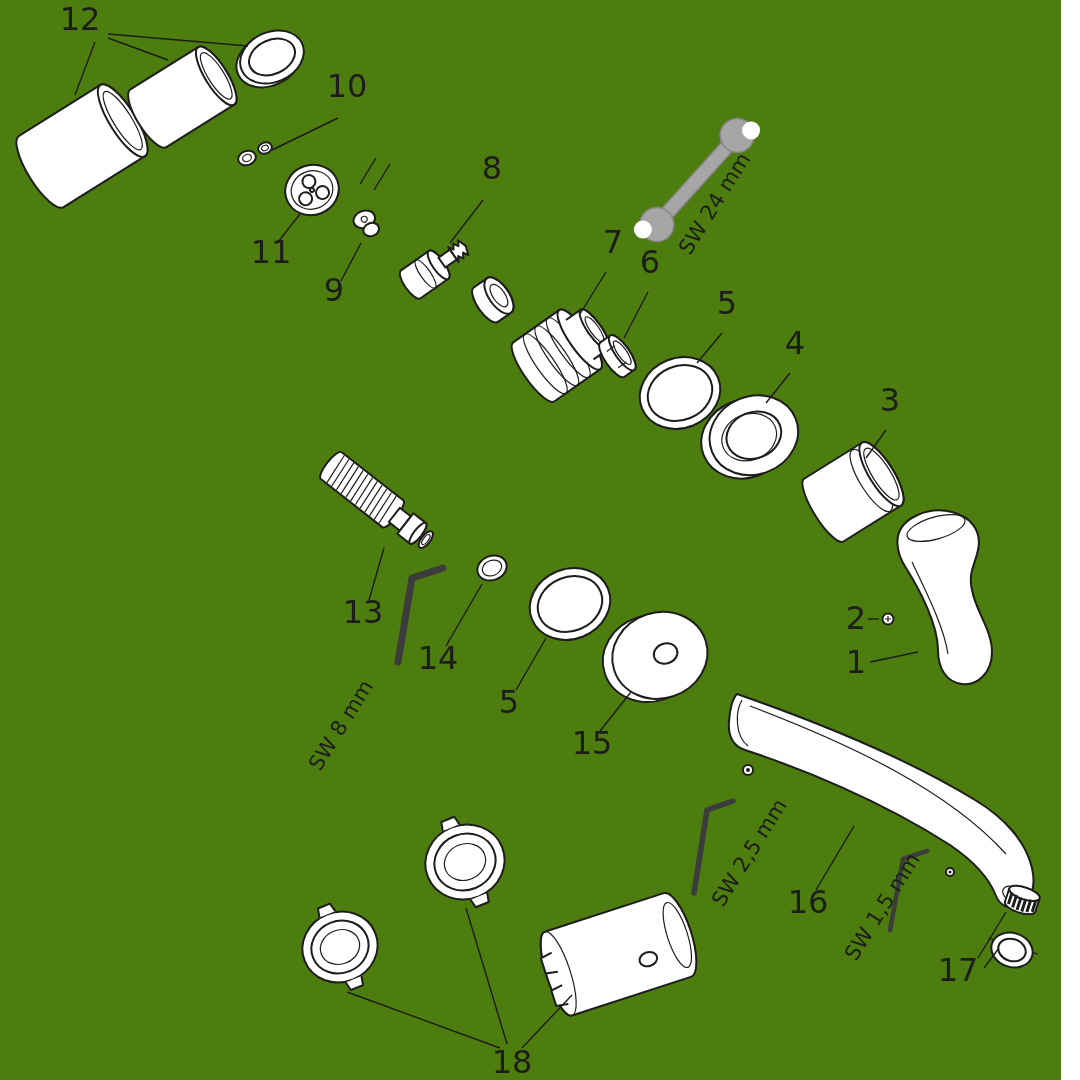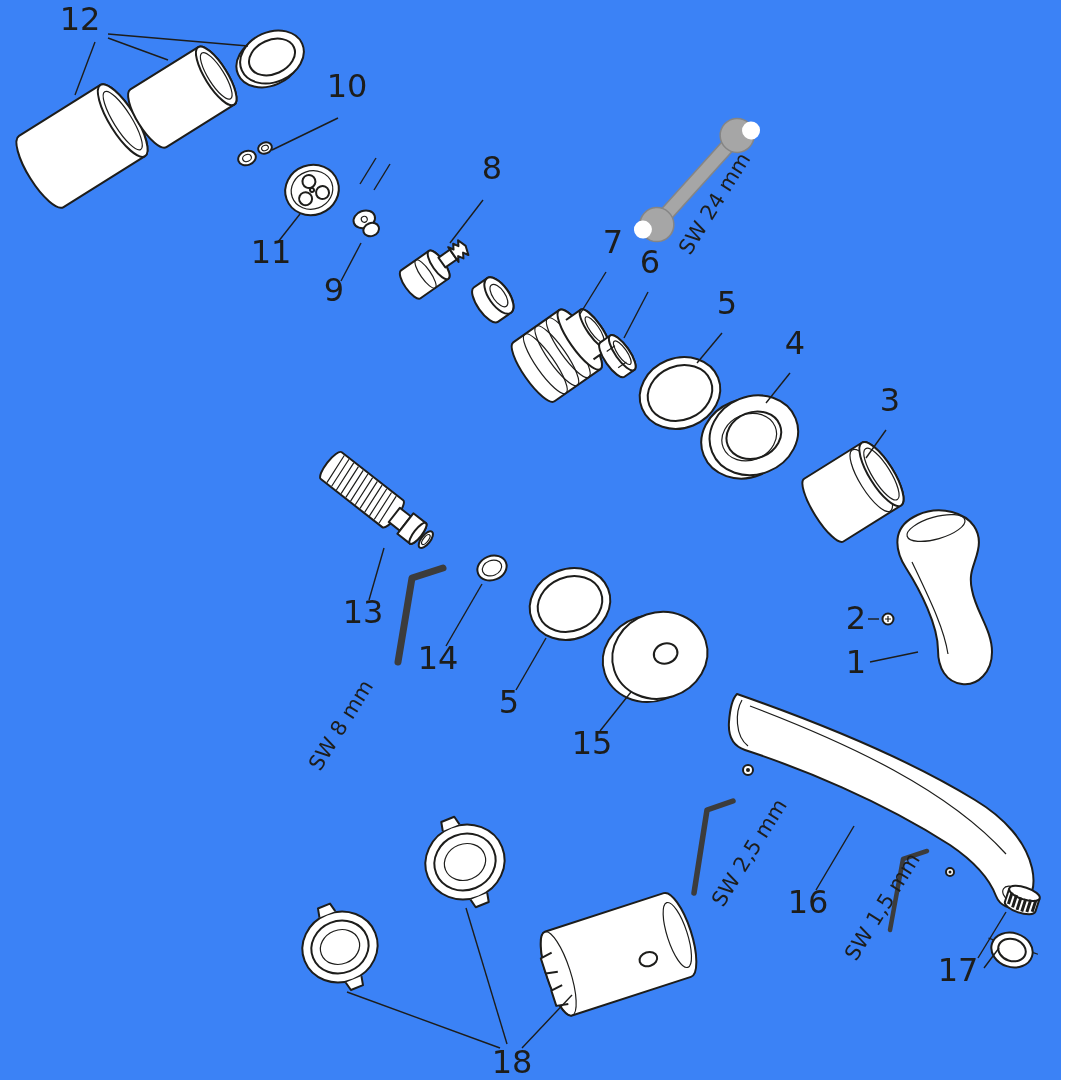--- a/index.html
+++ b/index.html
@@ -1,16 +1,16 @@
 <!DOCTYPE html>
 <html><head>
 <meta charset="utf-8">
 <style>
   html,body{margin:0;padding:0;background:#fff;}
-  .stage{width:1061px;height:1080px;background:#3b82f6;position:relative;overflow:hidden;
+  .stage{width:1061px;height:1080px;background:#4d7c0f;position:relative;overflow:hidden;
          font-family:"DejaVu Sans", sans-serif;}
   svg{display:block;}
   .ln{fill:none;stroke:#1d1d1b;stroke-width:2;stroke-linecap:round;stroke-linejoin:round;}
   .fw{fill:#ffffff;stroke:#1d1d1b;stroke-width:2;stroke-linejoin:round;}
   .thin{fill:none;stroke:#1d1d1b;stroke-width:1.2;}
   .lead{fill:none;stroke:#1d1d1b;stroke-width:1.4;}
   .callout{font-size:32px;fill:#1d1d1b;text-anchor:middle;}
   .toollabel{font-size:21px;fill:#1d1d1b;}
   .key{fill:none;stroke:#3c3c3c;stroke-linecap:round;stroke-linejoin:round;}
 </style>

